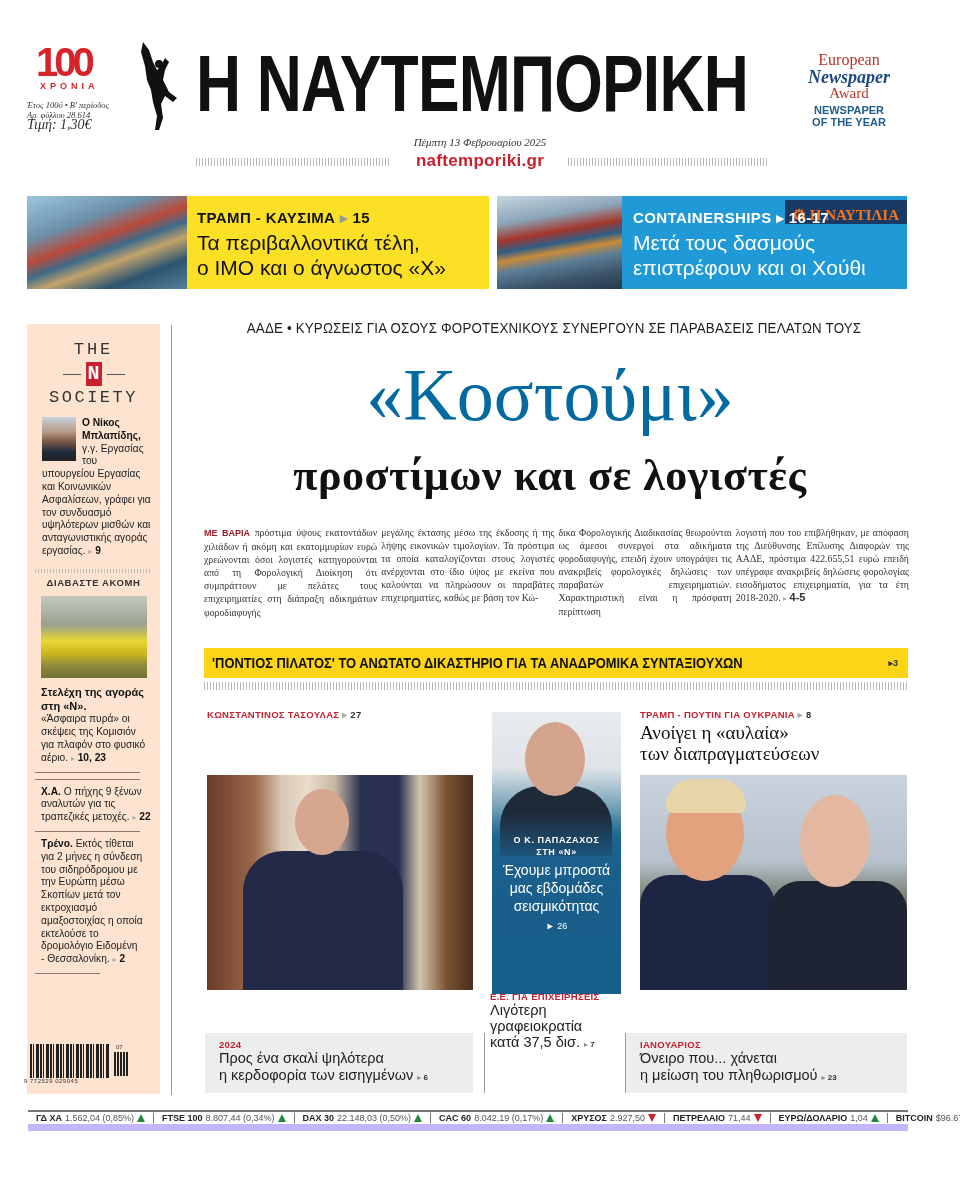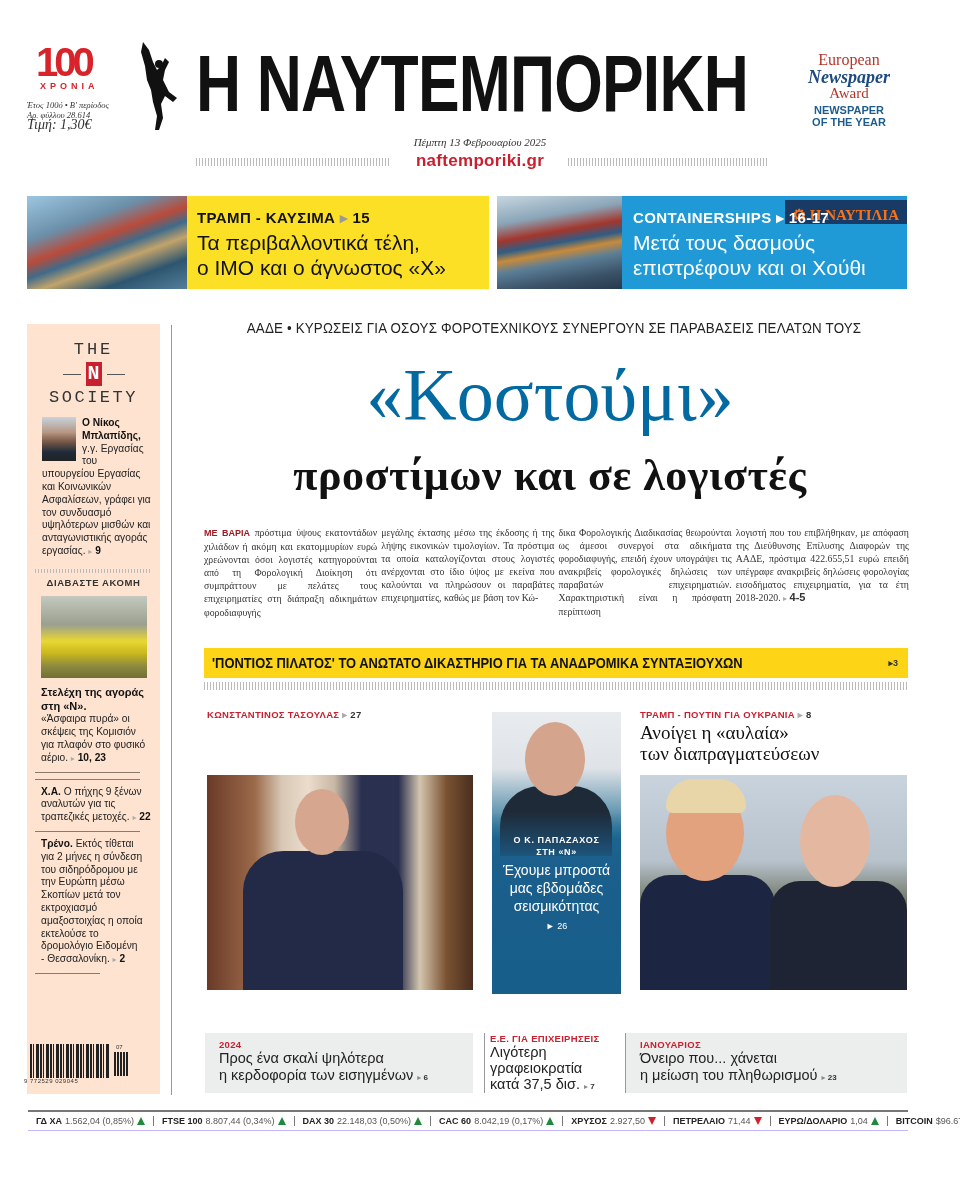--- a/index.html
+++ b/index.html
@@ -76,29 +76,29 @@
 .img2 .q{font-size:14px;line-height:18px;margin-top:3px}
 .img2 .p{font-size:9px;margin-top:6px}
 .img3{left:640px;top:775px;width:267px;height:215px;background:linear-gradient(180deg,#c9d3de 0%,#b8c2cc 40%,#6c7360 60%,#4b5048 100%)}
 .img3 .f1{position:absolute;left:26px;top:10px;width:78px;height:96px;border-radius:50%;background:#e2a27d}
 .img3 .h1x{position:absolute;left:26px;top:4px;width:80px;height:34px;border-radius:40px 40px 10px 10px;background:#e8d6a8}
 .img3 .s1{position:absolute;left:0;top:100px;width:135px;height:115px;border-radius:30px 30px 0 0;background:#1c2541}
 .img3 .f2{position:absolute;left:160px;top:20px;width:70px;height:92px;border-radius:50%;background:#e4b8a0}
 .img3 .s2{position:absolute;left:130px;top:106px;width:137px;height:109px;border-radius:30px 30px 0 0;background:#1e2433}
 .bx{background:#eceded}
 .bottom1{left:205px;top:1033px;width:268px;height:60px;padding:6px 14px}
-.bottom2{left:490px;top:1033px;width:130px;height:60px}
+.bottom2{left:490px;top:991px;width:130px;height:60px}
 .bottom3{left:625px;top:1033px;width:282px;height:60px;padding:6px 14px;border-left:1px solid #999}
 .b-k{font-size:9.5px;font-weight:bold;color:#c8202f;letter-spacing:0.3px}
 .b-t{font-size:14.5px;line-height:17px;color:#222}
 .b-t .p{font-size:8px;color:#888}
 .b-t .p b{color:#333}
 .vrule2{left:484px;top:1033px;width:1px;height:60px;background:#999}
 
-.ticker{left:28px;top:1110px;width:880px;height:21px;border-top:2px solid #777;border-bottom:1px solid #c4b5fd;display:flex;align-items:center;font-size:9px;color:#555;white-space:nowrap}
+.ticker{left:28px;top:1110px;width:880px;height:21px;border-top:2px solid #777;border-bottom:7px solid #c4b5fd;display:flex;align-items:center;font-size:9px;color:#555;white-space:nowrap}
 .tk{padding:0 8px;border-right:1px solid #777;display:flex;align-items:center;gap:3px}
 .tk:last-child{border-right:none}
 .tk .n{font-weight:bold;color:#222}
 .up{width:0;height:0;border-left:4.5px solid transparent;border-right:4.5px solid transparent;border-bottom:8px solid #1f8a3c}
 .down{width:0;height:0;border-left:4.5px solid transparent;border-right:4.5px solid transparent;border-top:8px solid #d1202c}
 </style>
 </head>
 <body>
 
 <div class="abs logo100">

